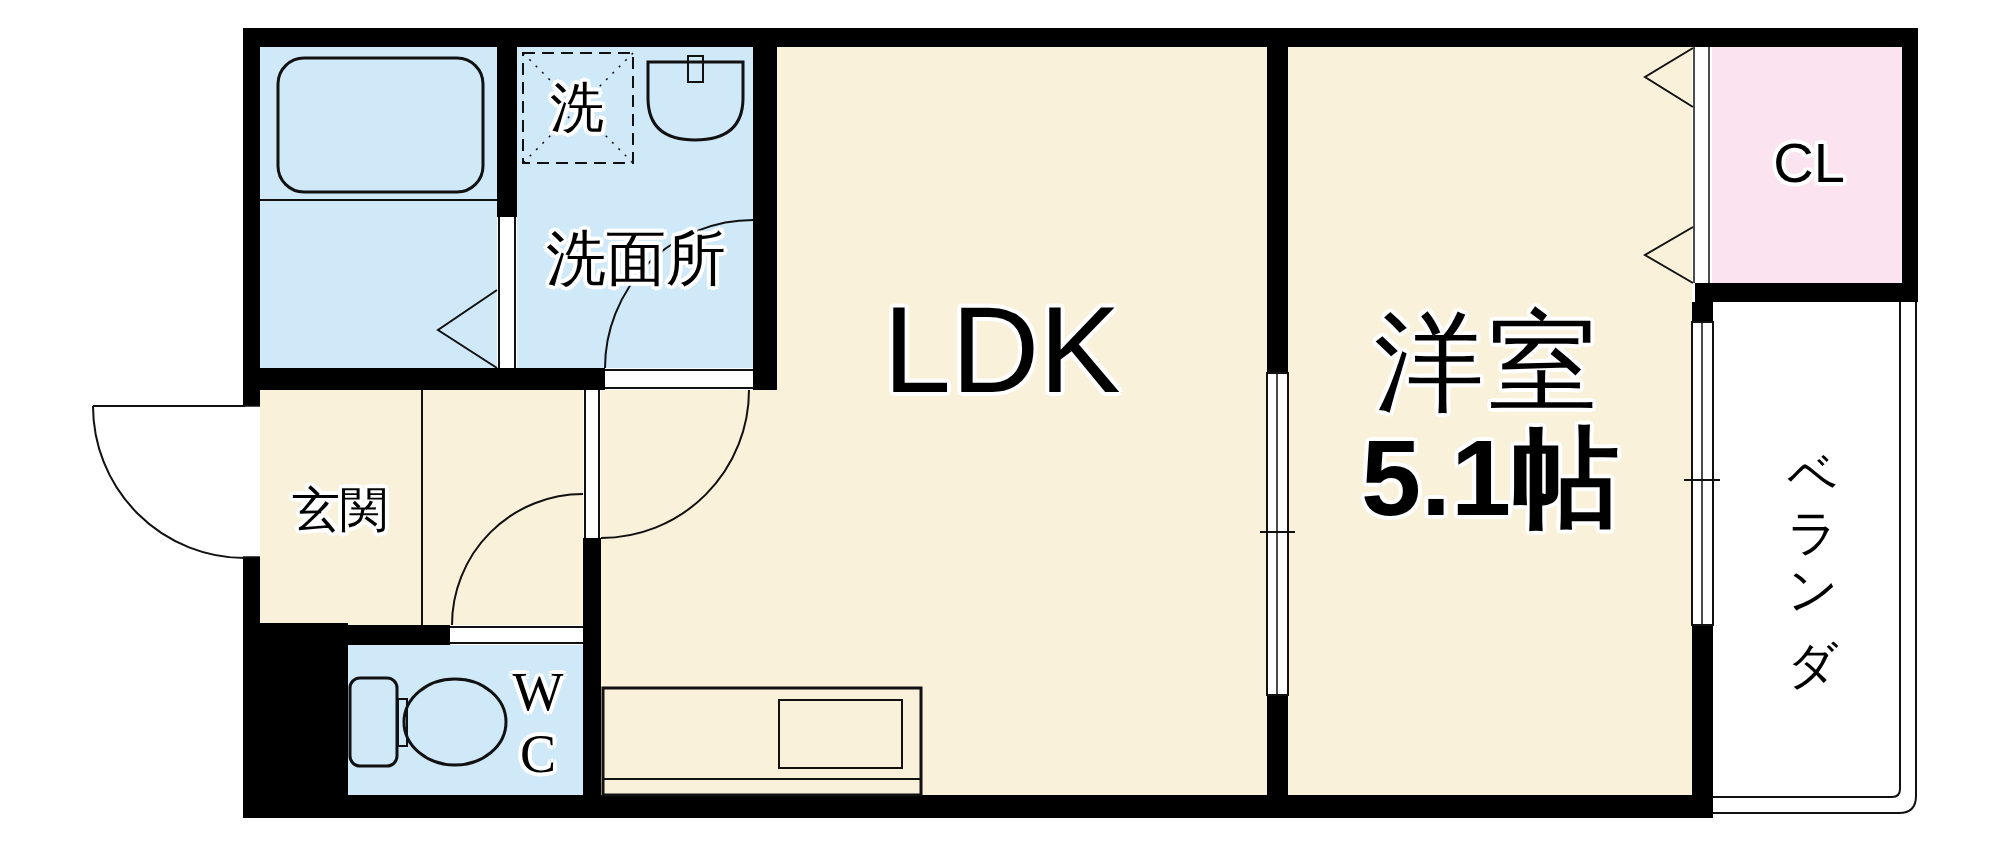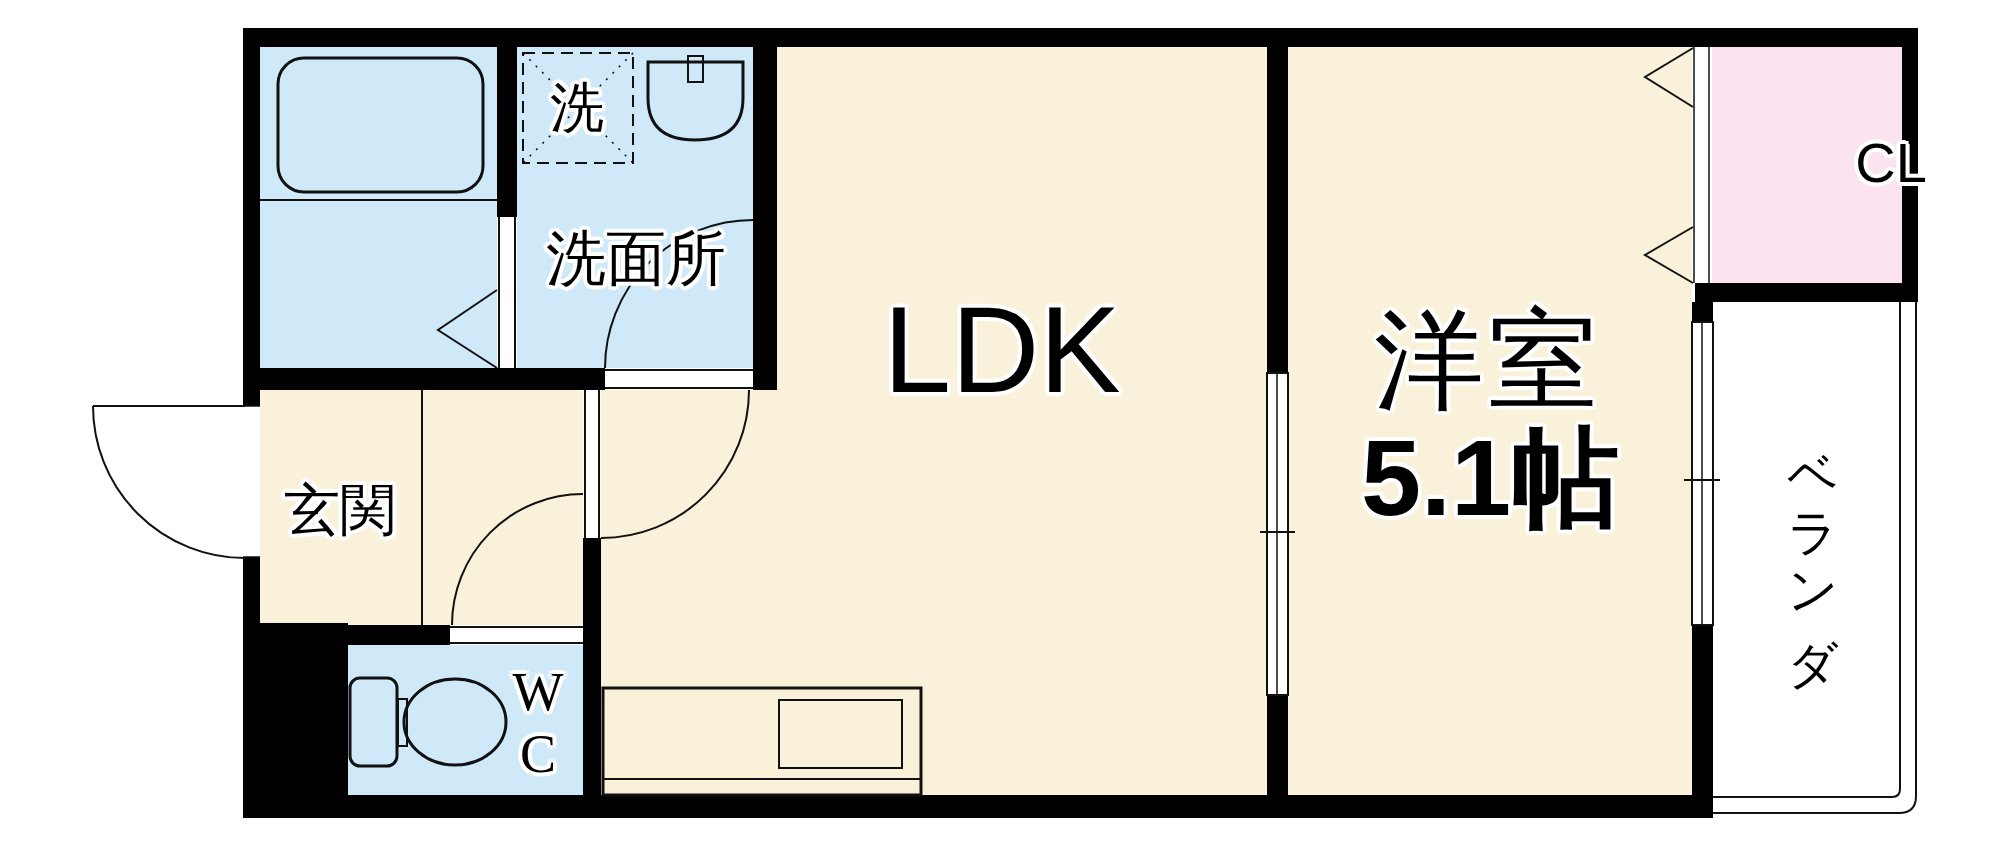--- a/index.html
+++ b/index.html
@@ -33,24 +33,24 @@
     position:absolute;color:#000;white-space:nowrap;line-height:1.05;
     transform:translate(-50%,-50%);text-align:center;
     text-shadow:-3px -3px 0 #fff,3px -3px 0 #fff,-3px 3px 0 #fff,3px 3px 0 #fff,
                 -4px 0 0 #fff,4px 0 0 #fff,0 -4px 0 #fff,0 4px 0 #fff;
   }
   .lbl-bath{left:378px;top:287px;font-size:62px;}
   .lbl-laundry{left:577px;top:107px;font-size:54px;}
   .lbl-wash{left:636px;top:258px;font-size:60px;}
   .lbl-ldk{left:1002px;top:350px;font-size:122px;}
   .lbl-ldk-size{left:1002px;top:480px;font-size:112px;}
-  .lbl-west{left:1488px;top:362px;font-size:110px;letter-spacing:4px;font-family:Liberation Serif, serif;}
+  .lbl-west{left:1488px;top:362px;font-size:110px;letter-spacing:4px;}
   .lbl-west-size{left:1490px;top:478px;font-size:108px;font-weight:bold;}
-  .lbl-cl{left:1891px;top:163px;font-size:56px;text-align:center;}
-  .lbl-entrance{left:340px;top:510px;font-size:56px;}
+  .lbl-cl{left:1809px;top:163px;font-size:56px;text-align:center;}
+  .lbl-entrance{left:340px;top:510px;font-size:48px;}
   .lbl-wc{left:538px;top:723px;font-size:54px;white-space:normal;width:54px;
           word-break:break-all;line-height:1.15;font-family:Liberation Serif, serif;}
   .lbl-veranda{left:1813px;top:540px;font-size:50px;
           writing-mode:vertical-rl;text-orientation:upright;letter-spacing:4px;}
 </style>
 </head>
 <body>
 
 <div id="stage">
 

